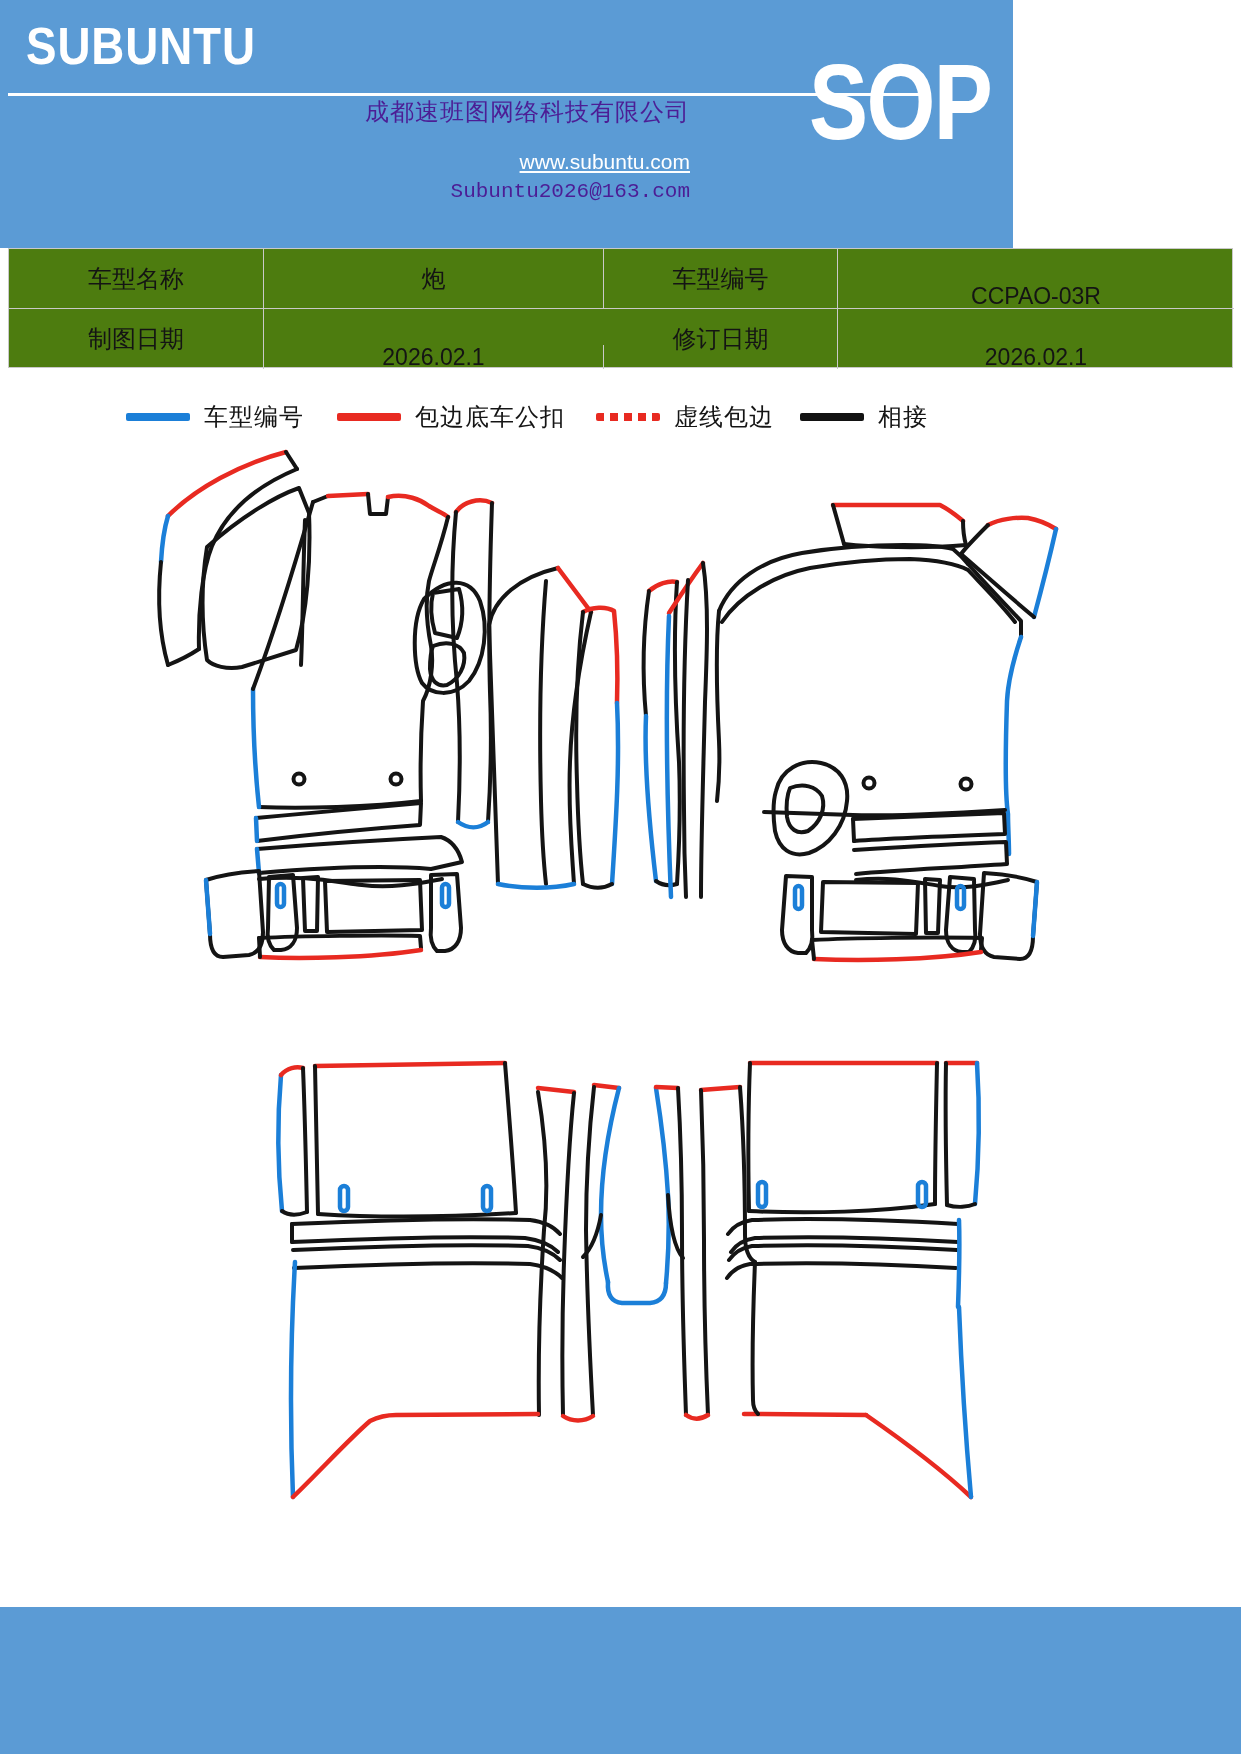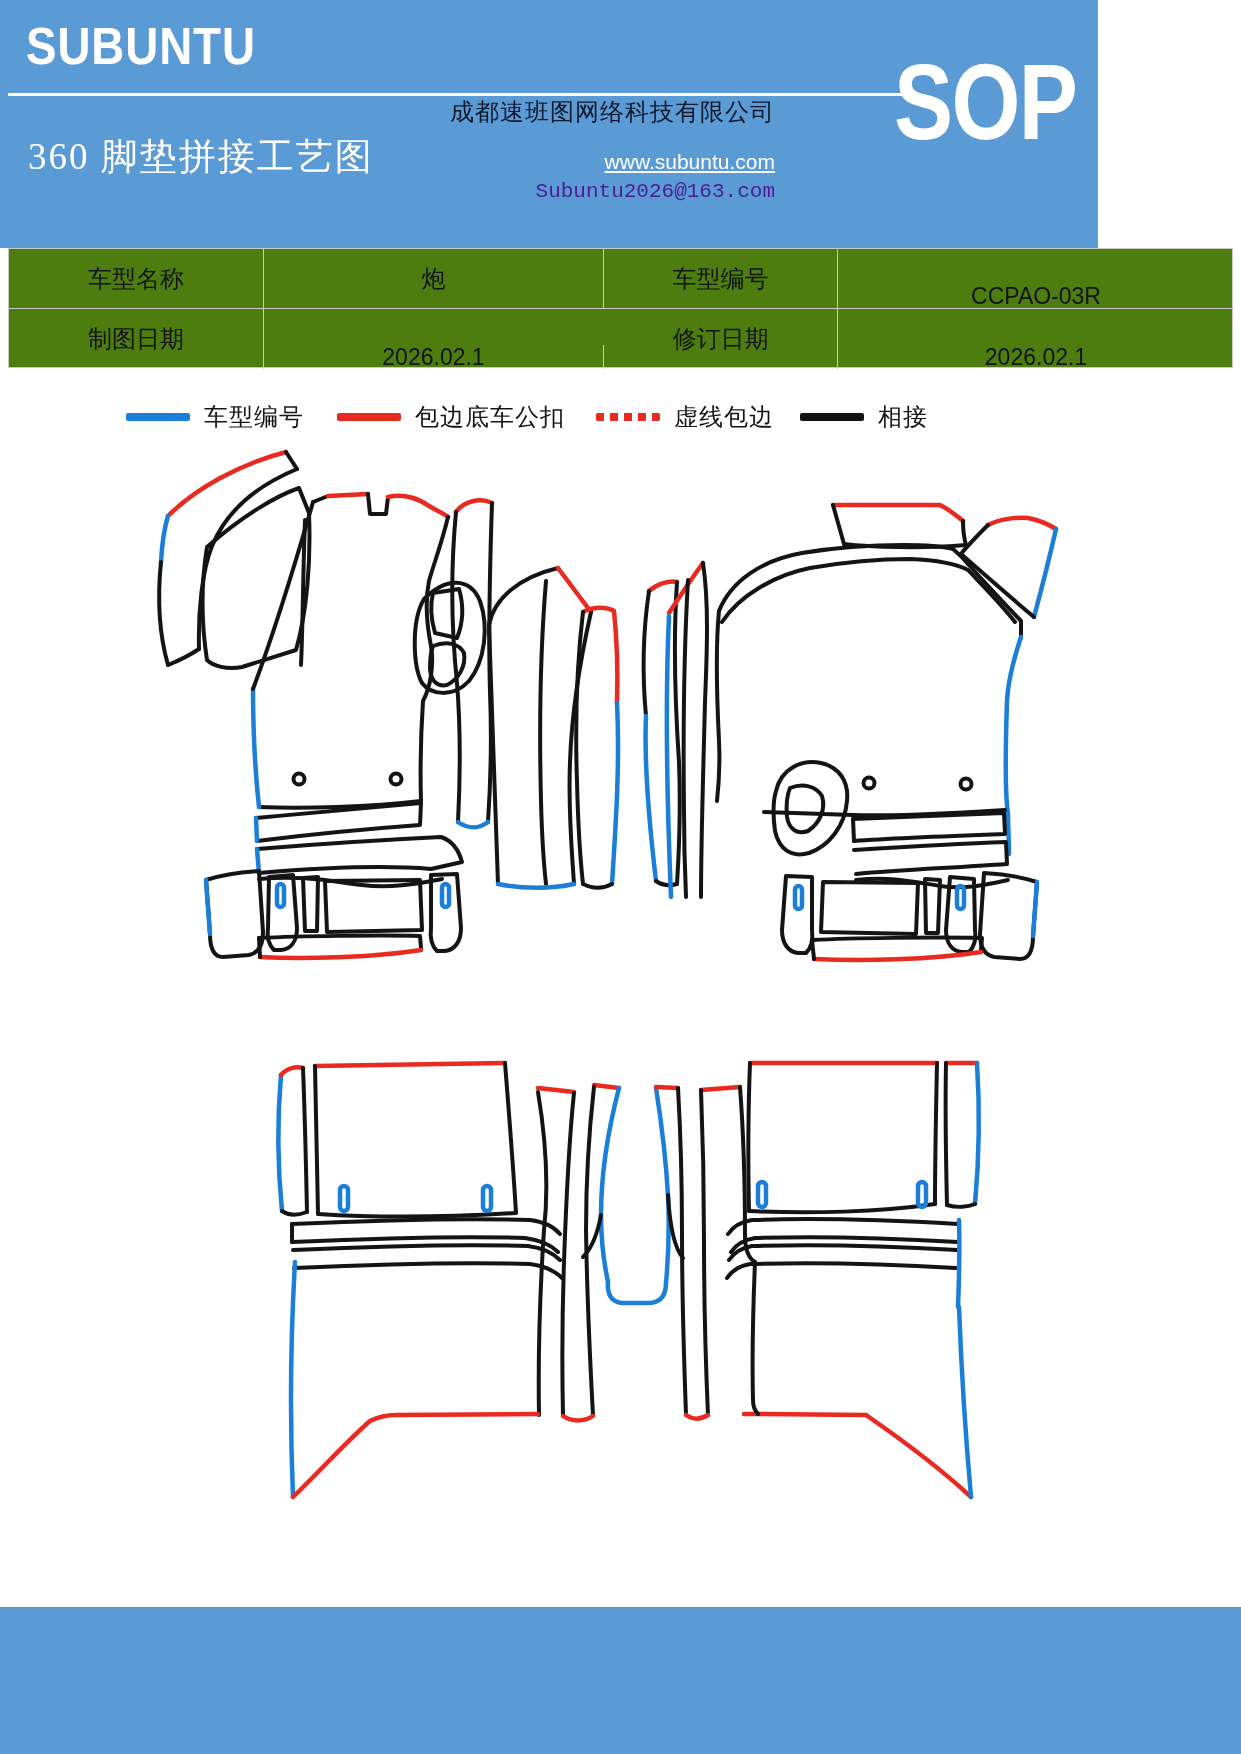--- a/index.html
+++ b/index.html
@@ -5,26 +5,26 @@
   :root{
     --header-bg:#5b9bd5; --footer-bg:#5b9bd5;
     --ink:#141414; --blue:#1b7fd8; --red:#e82a21;
     --tbl:#c9c9c9; --wechat:#82ca4a; --bldg:#2aa878;
   }
   html,body{margin:0;padding:0;}
   body{width:1241px;height:1754px;position:relative;background:#fff;overflow:hidden;
        font-family:"Liberation Serif","DejaVu Serif",serif;color:#141414;}
 
   
-  .header{position:absolute;left:0;top:0;width:1098px;height:248px;background:var(--header-bg);}
+  .header{position:absolute;left:0;top:0;width:1013px;height:248px;background:var(--header-bg);}
   .brand{position:absolute;left:26px;top:16px;color:#fff;font-family:"Liberation Sans","DejaVu Sans",sans-serif;
          font-weight:800;font-size:52px;letter-spacing:1px;transform:scaleX(.88);transform-origin:left top;}
   .hr{position:absolute;left:8px;top:93px;width:912px;height:3px;background:#fff;}
   .doc-title{position:absolute;left:28px;top:132px;color:#fff;font-size:37px;letter-spacing:2px;}
-  .hd-right{position:absolute;right:323px;top:96px;width:420px;text-align:right;color:#0f172a;}
+  .hd-right{position:absolute;right:323px;top:96px;width:420px;text-align:right;color:#4c1d95;}
   .hd-company{font-size:24px;letter-spacing:1px;}
   .hd-web{position:absolute;right:323px;top:150px;color:#fff;font-size:21px;
           font-family:Liberation Sans, sans-serif;text-decoration:underline;}
   .hd-mail{position:absolute;right:323px;top:180px;color:#4c1d95;font-size:21px;
            font-family:"Liberation Mono","DejaVu Sans Mono",monospace;}
   .sop{position:absolute;right:22px;top:48px;color:#fff;font-family:"Liberation Sans","DejaVu Sans",sans-serif;
        font-weight:700;font-size:108px;line-height:1;letter-spacing:-2px;transform:scaleX(.82);transform-origin:right top;}
 
   
   .info-table{position:absolute;left:8px;top:248px;width:1225px;height:120px;
@@ -52,21 +52,20 @@
 
   
   .footer{position:absolute;left:0;top:1607px;width:1241px;height:147px;background:var(--footer-bg);}
 </style>
 </head>
 <body>
 
 <div class="header">
   <div class="brand">SUBUNTU</div>
   <div class="hr"></div>
-  <div class="doc-title">360 脚垫拼接工艺图</div>
   <div class="hd-right">
     <div class="hd-company">成都速班图网络科技有限公司</div>
   </div>
   <a class="hd-web">www.subuntu.com</a>
   <div class="hd-mail">Subuntu2026@163.com</div>
   <div class="sop">SOP</div>
 </div>
 
 <div class="info-table">
   <div class="cell">车型名称</div>

